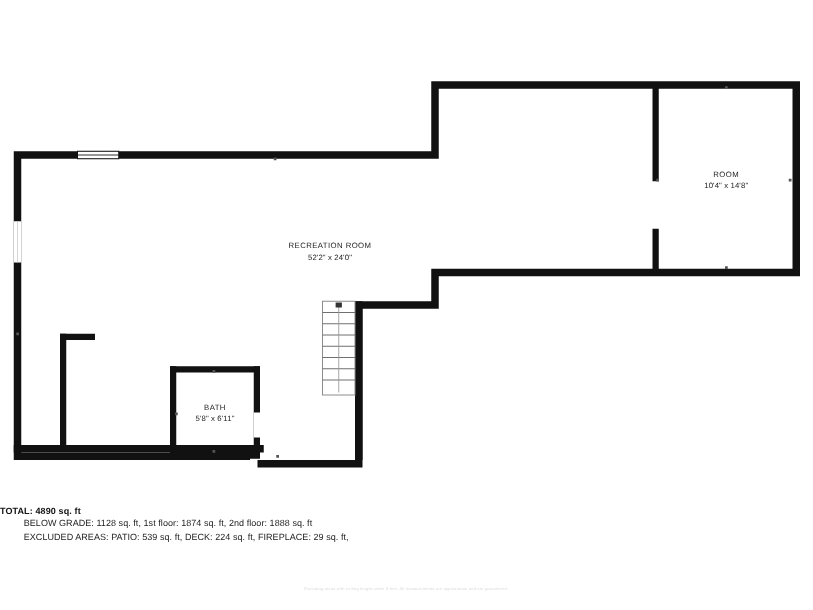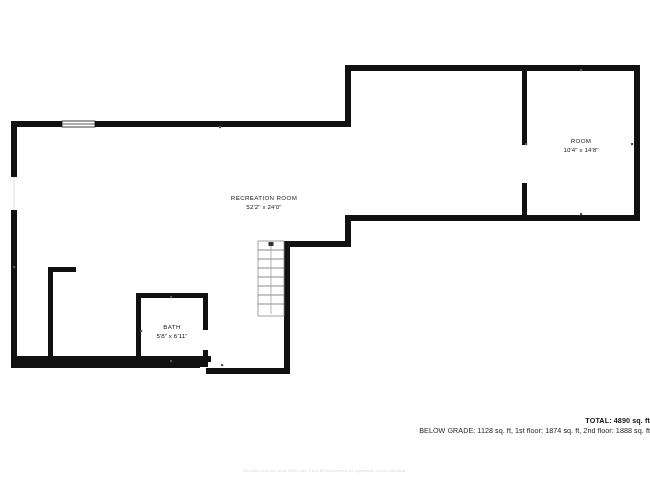--- a/index.html
+++ b/index.html
@@ -46,36 +46,37 @@
   .room-label .rl-dims {
     display: block;
     font-size: 6.2px;
     letter-spacing: 0.1px;
     color: #222222;
     margin-top: 1px;
   }
   #summary-block {
     position: absolute;
     left: 0;
-    top: 416px;
-    width: 650px;
-    text-align: right;
+    top: 404px;
+    width: 650px;
+    text-align: left;
   }
   #summary-block .sum-total {
     font-size: 7.2px;
     font-weight: bold;
     color: #111111;
     letter-spacing: 0.1px;
     line-height: 1.45;
   }
   #summary-block .sum-line {
     font-size: 7.2px;
     color: #222222;
     letter-spacing: 0.05px;
     line-height: 1.45;
+    padding-left: 19px;
   }
   #disclaimer {
     position: absolute;
     left: 0;
     top: 470px;
     width: 650px;
     text-align: center;
     font-size: 3.1px;
     color: #d8d8d8;
     letter-spacing: 0.2px;
@@ -187,17 +188,18 @@
   </div>
 
   <div class="room-label" style="left:172px; top:331px;">
     <span class="rl-name">BATH</span>
     <span class="rl-dims">5'8" x 6'11"</span>
   </div>
 
   <div id="summary-block">
     <div class="sum-total">TOTAL: 4890 sq. ft</div>
     <div class="sum-line">BELOW GRADE: 1128 sq. ft, 1st floor: 1874 sq. ft, 2nd floor: 1888 sq. ft</div>
+    <div class="sum-line">EXCLUDED AREAS: PATIO: 539 sq. ft, DECK: 224 sq. ft, FIREPLACE: 29 sq. ft,</div>
   </div>
 
   <div id="disclaimer">Excluding areas with ceiling height under 5 feet. All measurements are approximate and not guaranteed.</div>
 
 </div>
 
 </body></html>

